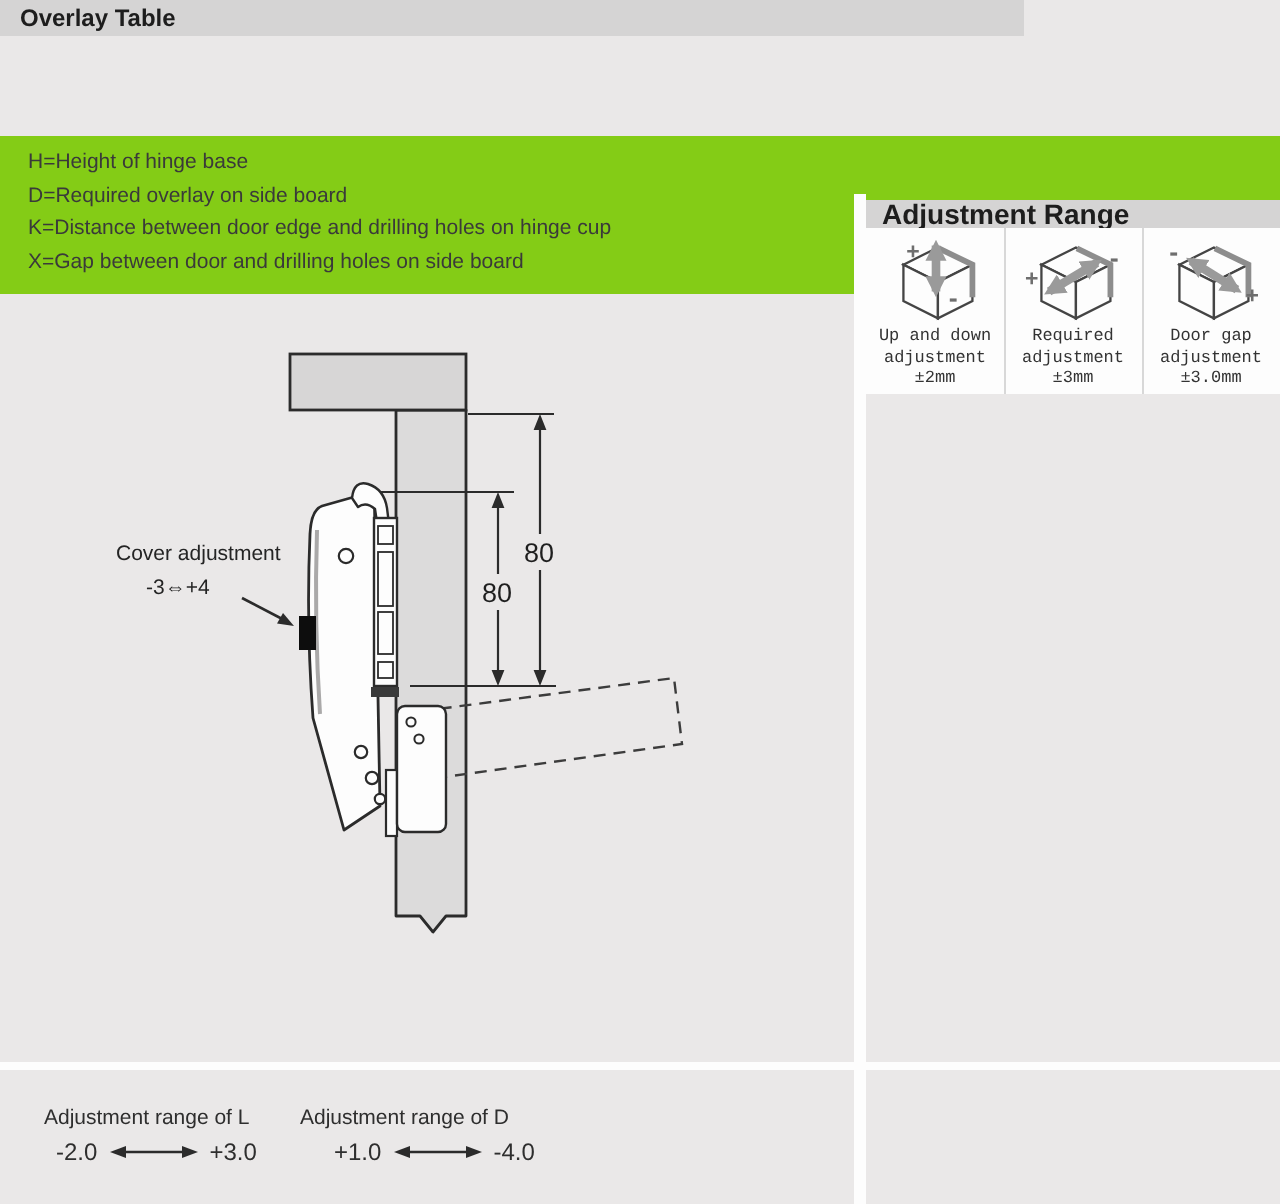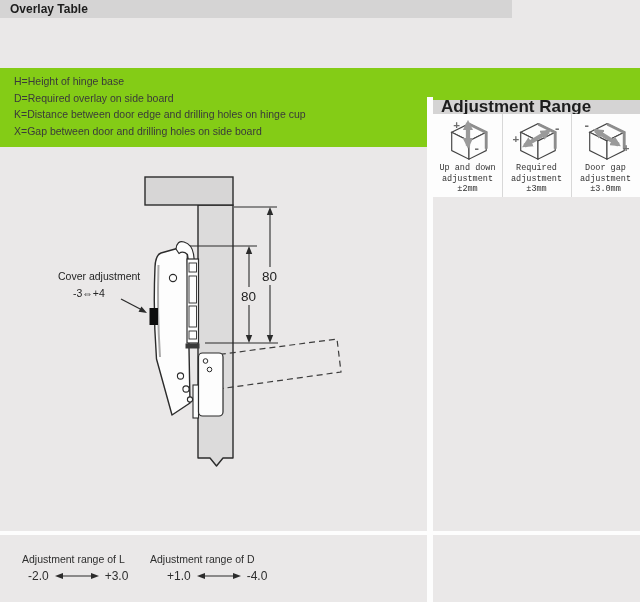--- a/index.html
+++ b/index.html
@@ -14,21 +14,21 @@
   .hdr-bar{
     background:#d5d4d4;
     font-weight:bold;font-size:12px;color:#1d1d1d;
     display:flex;align-items:center;
   }
   #top-bar{left:0;top:0;width:512px;height:18px;padding-left:10px;box-sizing:border-box;}
   #legend-band{left:0;top:20px;width:640px;height:79px;background:#84cc16;margin-top:48px;}
   .legend-line{position:absolute;left:14px;font-size:10.5px;color:#3a3a3a;white-space:nowrap;}
   #v-gutter{left:427px;top:97px;width:6px;height:505px;background:#fdfdfd;}
   #h-divider{left:0;top:531px;width:640px;height:4px;background:#fdfdfd;}
-  #ar-header{left:433px;top:100px;width:207px;height:14px;padding-left:8px;box-sizing:border-box;font-size:17px;}
+  #ar-header{left:433px;top:100px;width:207px;height:14px;padding-left:8px;box-sizing:border-box;font-size:14px;}
   #ar-cells{left:433px;top:114px;width:207px;height:83px;background:#fdfdfd;}
   .cell-divider{position:absolute;top:0;width:1px;height:83px;background:#d8d8d8;}
   .ar-icon{position:absolute;top:3px;}
   .ar-caption{
     position:absolute;top:49px;width:69px;
     font-size:8.5px;line-height:10.5px;text-align:center;color:#333;font-family:Liberation Mono, monospace;
   }
   .ar-caption span{display:block;}
   #bottom-block .grp-label{position:absolute;font-size:10.5px;color:#2e2e2e;white-space:nowrap;}
   #bottom-block .grp-values{position:absolute;display:flex;align-items:center;font-size:12px;color:#2e2e2e;margin-left:20px;}

